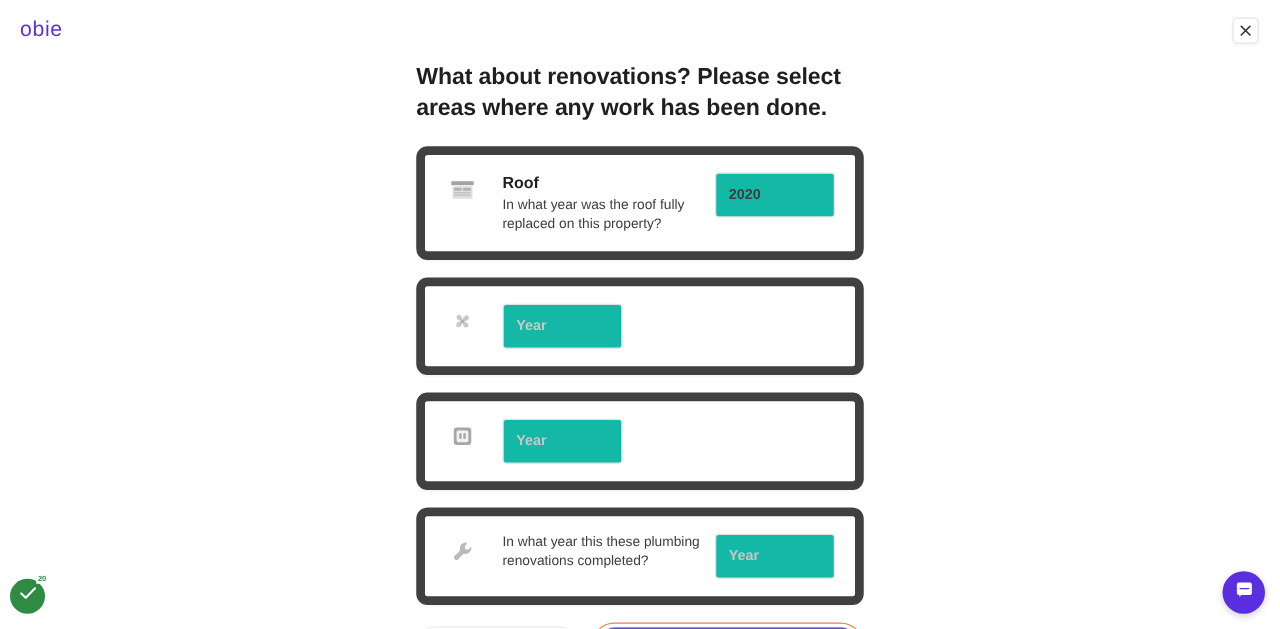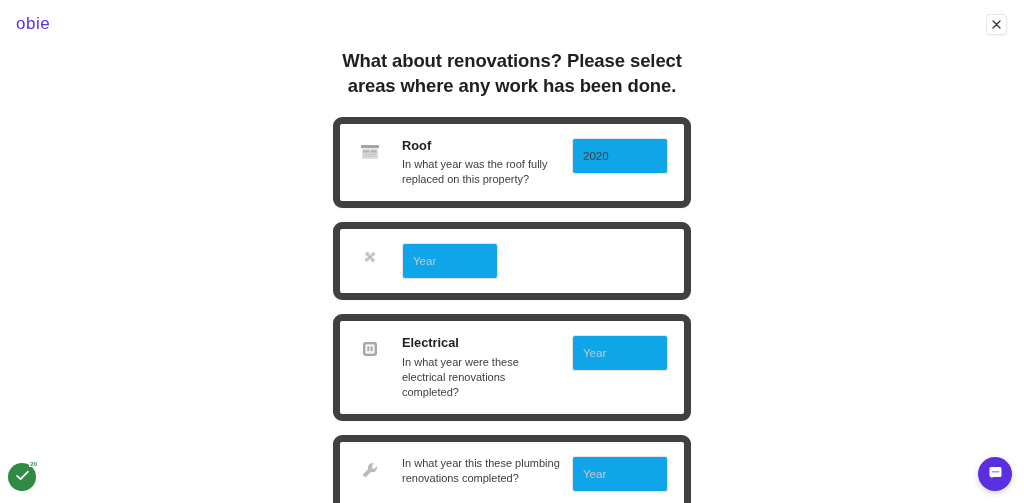--- a/index.html
+++ b/index.html
@@ -51,21 +51,20 @@
     left: 333px; top: 0;
     width: 358px;
   }
   .title {
     margin: 48px 0 0 0;
     font-size: 18.5px;
     font-weight: bold;
     line-height: 1.37;
     color: #1f1f1f;
     letter-spacing: -0.1px;
-    text-align: center;
   }
 
   
   .cards { margin-top: 18px; }
   .card {
     position: relative;
     border: 7px solid #404040;
     border-radius: 9px;
     background: #ffffff;
     box-shadow: 0 1px 2px rgba(16,24,40,0.04);
@@ -104,22 +103,23 @@
   }
   .card-input {
     width: 96px;
     height: 36px;
     border: 1px solid #e3e3e3;
     border-radius: 3px;
     padding: 0 10px;
     font-size: 11.5px;
     color: #3d3d3d;
     font-family: "Liberation Sans", sans-serif;
-    background: #0ea5e9;
+    background: #14b8a6;
     outline: none;
+    font-weight: bold;
   }
   .card-input::placeholder { color: #c7c7c7; }
 
   
   .footer {
     display: flex;
     align-items: center;
     gap: 10px;
     margin-top: 8px;
   }
@@ -270,24 +270,20 @@
 
       <div class="card">
         <span class="card-icon">
           <svg width="22" height="22" viewBox="0 0 22 22">
             <rect x="4" y="4" width="14" height="14" rx="2.4" fill="#8f8f8f"></rect>
             <rect x="6.3" y="6.3" width="9.4" height="9.4" rx="1.4" fill="#efefef"></rect>
             <rect x="8.4" y="8.5" width="1.9" height="4.6" rx="0.7" fill="#8f8f8f"></rect>
             <rect x="11.7" y="8.5" width="1.9" height="4.6" rx="0.7" fill="#8f8f8f"></rect>
           </svg>
         </span>
-        <div class="card-body">
-          <div class="card-title">Electrical</div>
-          <div class="card-desc">In what year were these electrical renovations completed?</div>
-        </div>
         <input class="card-input" type="text" placeholder="Year" style="">
       </div>
 
       <div class="card">
         <span class="card-icon">
           <svg width="22" height="22" viewBox="0 0 22 22">
             <path d="M14.8 4.2 a4.6 4.6 0 0 0 -5.6 5.9 L4.6 14.7 a1.6 1.6 0 0 0 0 2.3 l0.5 0.5 a1.6 1.6 0 0 0 2.3 0 l4.6 -4.6 a4.6 4.6 0 0 0 5.9 -5.6 l-2.5 2.5 -2.1 -0.4 -0.4 -2.1 Z" fill="#a8a8a8"></path>
           </svg>
         </span>
         <div class="card-body">

